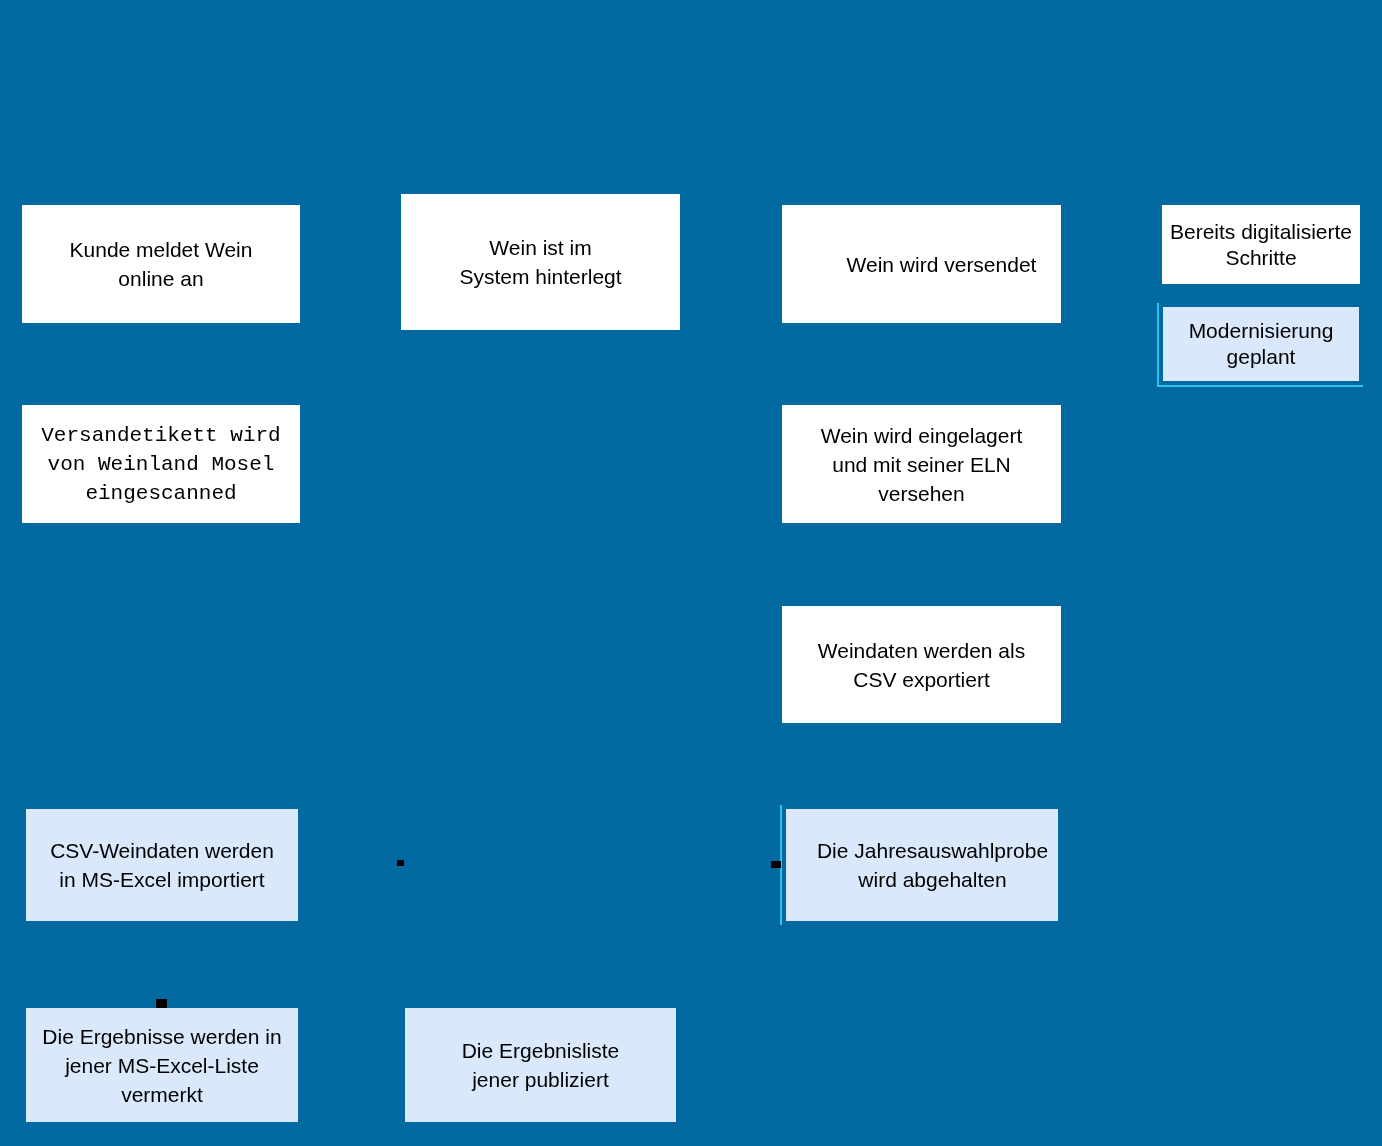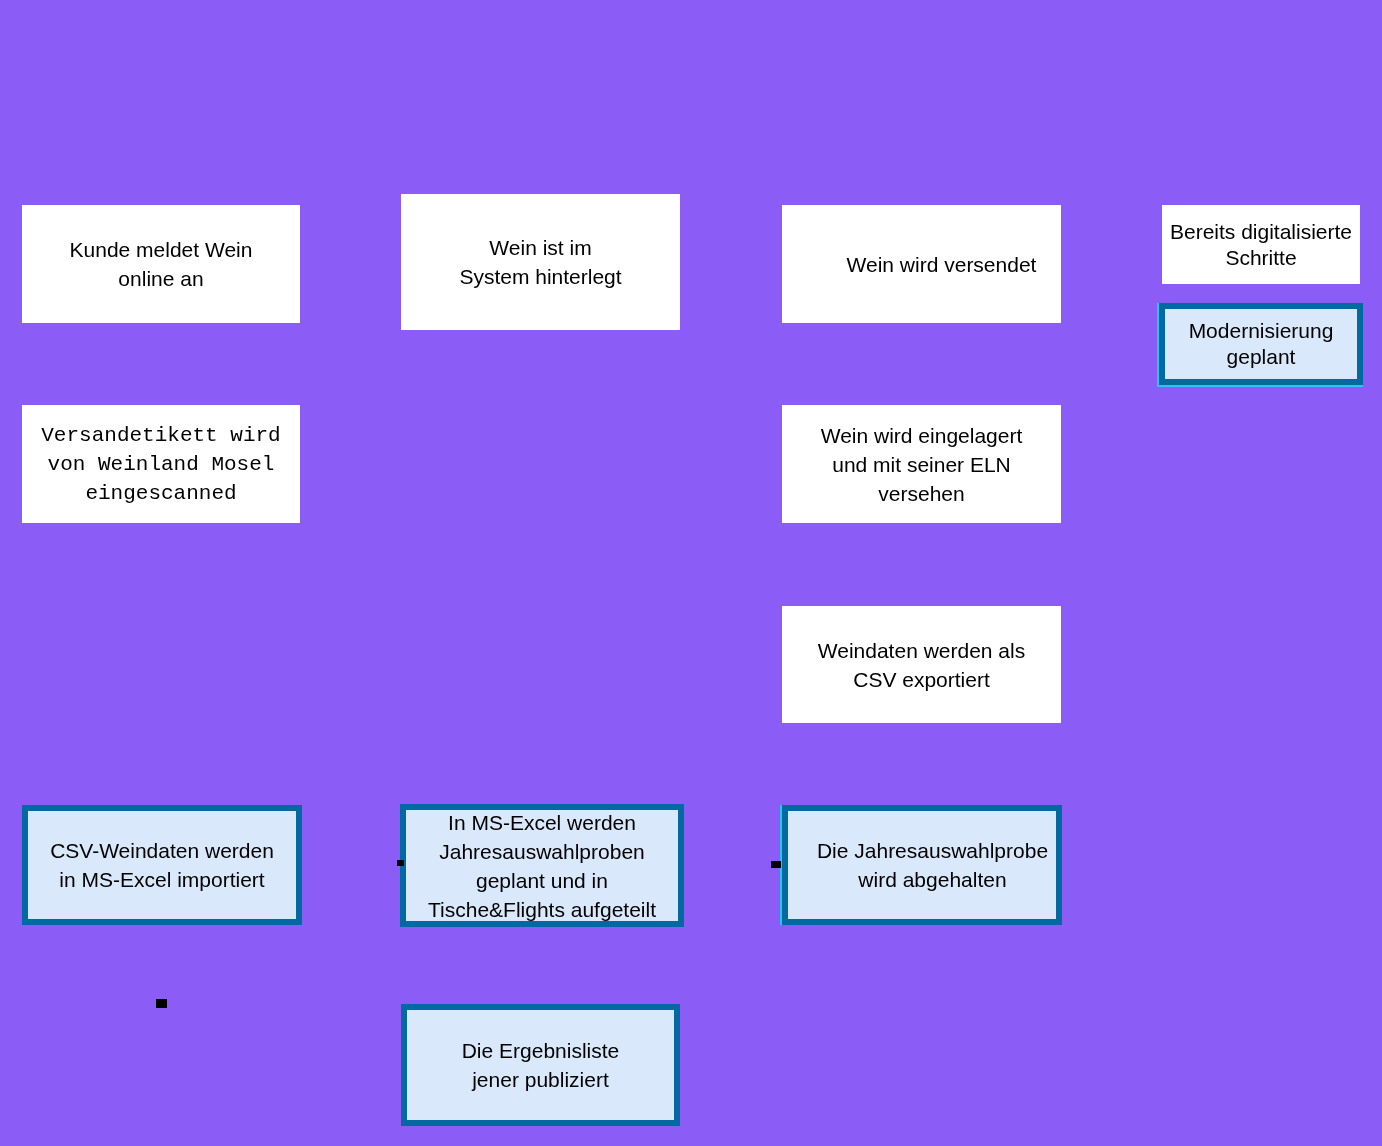--- a/index.html
+++ b/index.html
@@ -8,42 +8,42 @@
     background: #000000;
     width: 1382px;
     height: 1146px;
     overflow: hidden;
     font-family: "Liberation Sans", sans-serif;
   }
   .canvas {
     position: relative;
     width: 1382px;
     height: 1146px;
-    background: #8b5cf6;
+    background: #0369a1;
   }
   .box {
     position: absolute;
     display: flex;
     align-items: center;
     justify-content: center;
     text-align: center;
     color: #000000;
     font-size: 21px;
     line-height: 29px;
     white-space: pre-line;
     box-sizing: border-box;
     padding: 2px 4px;
   }
   .done {
     background: #ffffff;
     border: 1px solid #ffffff;
   }
   .planned {
     background: #dae8fc;
-    border: 6px solid #0369a1;
+    border: 4px solid #0369a1;
   }
   .sel-left {
     box-shadow: -2px 0 0 0 #2bc3ef;
     padding-left: 25px;
   }
   .sel-left-bottom {
     box-shadow: -2px 0 0 0 #2bc3ef, 0 2px 0 0 #2bc3ef, -2px 2px 0 0 #2bc3ef;
   }
   .legend-box {
     font-size: 21px;
@@ -82,28 +82,27 @@
   <div class="box done" style="left:782px; top:405px; width:279px; height:118px;">Wein wird eingelagert
 und mit seiner ELN
 versehen</div>
 
   <div class="box done" style="left:782px; top:606px; width:279px; height:117px;">Weindaten werden als
 CSV exportiert</div>
 
   <div class="box planned" style="left:22px; top:805px; width:280px; height:120px;">CSV-Weindaten werden
 in MS-Excel importiert</div>
 
-  <div class="box planned" style="left:400px; top:804px; width:284px; height:123px;">In MS-Excel werden
-Jahresauswahlproben
-geplant und in
-Tische&amp;Flights aufgeteilt</div>
 
   <div class="box planned sel-left" style="left:782px; top:805px; width:280px; height:120px;">Die Jahresauswahlprobe
 wird abgehalten</div>
 
+  <div class="box planned" style="left:22px; top:1004px; width:280px; height:122px;">Die Ergebnisse werden in
+jener MS-Excel-Liste
+vermerkt</div>
 
   <div class="box planned" style="left:401px; top:1004px; width:279px; height:122px;">Die Ergebnisliste
 jener publiziert</div>
 
   <div class="tick" style="left:156px; top:999px; width:11px; height:9px;"></div>
   <div class="tick" style="left:771px; top:861px; width:10px; height:7px;"></div>
   <div class="tick" style="left:397px; top:860px; width:7px; height:6px;"></div>
 
 </div>
 

